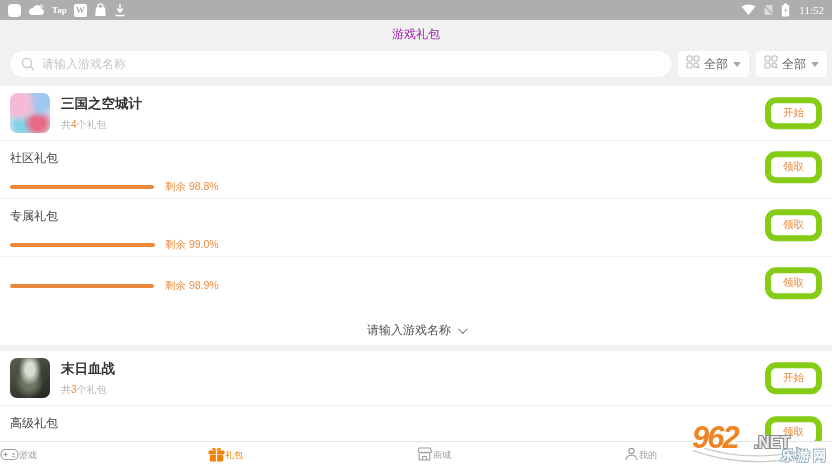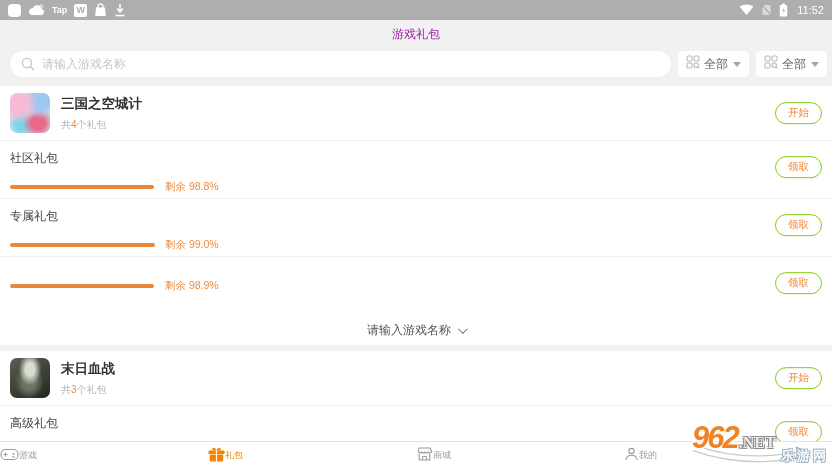--- a/index.html
+++ b/index.html
@@ -1,20 +1,20 @@
 <!DOCTYPE html>
 <html><head>
 <meta charset="utf-8">
 <style>
   * { margin:0; padding:0; box-sizing:border-box; }
   body { font-family:"Liberation Sans","DejaVu Sans",sans-serif; background:#888; }
   .screen { position:relative; width:832px; height:468px; background:#fff; overflow:hidden; margin:0 auto; }
 
   
-  .status-bar { height:20px; background:#aeaeae; display:flex; justify-content:space-between; padding:0 8px; }
+  .status-bar { height:20px; background:#aeaeae; display:flex; justify-content:space-between; padding:0 8px;font-family:Liberation Serif, serif; }
   .sb-left, .sb-right { display:flex; align-items:center; gap:7px; }
   .sb-ic { display:inline-flex; align-items:center; }
   .sb-app { width:13px; height:13px; background:#fff; border-radius:4px; }
   .sb-tap { color:#fff; font-size:9px; font-weight:bold; }
   .sb-w { width:13px; height:13px; background:#fff; border-radius:2px; color:#aeaeae; font-size:9px; font-weight:bold; display:flex; align-items:center; justify-content:center; }
   .sb-time { color:#fff; font-size:11px; margin-left:2px; }
 
   
   .title-bar { height:28px; background:#f1f1f1; display:flex; align-items:center; justify-content:center; }
   .title-bar span { font-size:12px; color:#a21caf; }
@@ -41,21 +41,21 @@
       linear-gradient(135deg,#e8eef8,#cdd8ee); }
   .icon-mori { background:
       radial-gradient(ellipse at 50% 28%, #d9ddd2 0 16%, rgba(0,0,0,0) 40%),
       radial-gradient(ellipse at 48% 60%, #6d7562 0 22%, rgba(0,0,0,0) 50%),
       linear-gradient(150deg,#5a6052,#23261f); }
   .game-meta { margin-left:11px; }
   .game-name { font-size:13.5px; font-weight:bold; color:#333; }
   .game-count { font-size:10px; color:#b5b5b5; margin-top:5px; }
   .game-count .num { color:#ee8c3f; }
   .pill-btn { position:absolute; right:10px; top:50%; transform:translateY(-50%);
-      border:1px solid #84cc16; border-radius:11px; background:#fff; color:#ee8c3f;
+      border:6px solid #84cc16; border-radius:11px; background:#fff; color:#ee8c3f;
       font-size:10.5px; padding:3px 12px; line-height:1.3; cursor:pointer; font-family:inherit; }
 
   .gift-row { position:relative; padding:9px 10px 0; height:58px; }
   .gift-row.bordered { border-bottom:1px solid #f0f0f0; }
   .gift-name { font-size:12px; color:#454545; }
   .bar-line { display:flex; align-items:center; margin-top:13px; }
   .progress-track { width:146px; height:4px; border-radius:2px; position:relative; }
   .progress-fill { height:4px; border-radius:2px; background:#e9883b; }
   .remain-label { font-size:10.5px; color:#ee8c3f; margin-left:9px; }
   .gift-row .pill-btn { top:26px; }
@@ -71,22 +71,22 @@
   .nav-bar { position:absolute; left:0; right:0; bottom:0; height:27px; background:#fff; border-top:1px solid #e3e3e3; display:flex; z-index:5; }
   .nav-item { flex:1; display:flex; align-items:center; justify-content:flex-start; padding-top:2px; cursor:pointer; }
   .nav-label { font-size:9px; color:#9b9b9b; margin-top:0px; line-height:1.1; }
   .nav-item.active .nav-label { color:#f08200; }
 
   
   .watermark { position:absolute; right:0; bottom:0; width:142px; height:44px; z-index:9; pointer-events:none; }
   .wm-row { position:absolute; top:-4px; left:2px; white-space:nowrap; }
   .wm-962 { font-size:31px; font-weight:bold; font-style:italic; color:#f08424; letter-spacing:-2px;
       text-shadow:-1px -1px 0 #fff,1px -1px 0 #fff,-1px 1px 0 #fff,1px 1px 0 #fff,0 2px 0 #fff; }
-  .wm-net { font-size:16px; font-weight:bold; color:#ececec; letter-spacing:0px; margin-left:1px;
-      text-shadow:-1px -1px 0 #8a8a8a,1px -1px 0 #8a8a8a,-1px 1px 0 #8a8a8a,1px 1px 0 #8a8a8a;font-family:Liberation Serif, serif; }
+  .wm-net { font-size:16px; font-weight:bold; color:#ececec; letter-spacing:0px; margin-left:16px;
+      text-shadow:-1px -1px 0 #8a8a8a,1px -1px 0 #8a8a8a,-1px 1px 0 #8a8a8a,1px 1px 0 #8a8a8a; }
   .wm-site { position:absolute; right:3px; bottom:3px; font-size:13px; font-weight:bold; color:#fdfdfd; letter-spacing:3px;
       text-shadow:-1px -1px 0 #9cb4c4,1px -1px 0 #9cb4c4,-1px 1px 0 #9cb4c4,1px 1px 0 #9cb4c4; }
   .wm-swoosh { position:absolute; left:0; top:20px; }
 </style>
 </head>
 <body>
 
 <div class="screen">
 
   <div class="status-bar">

